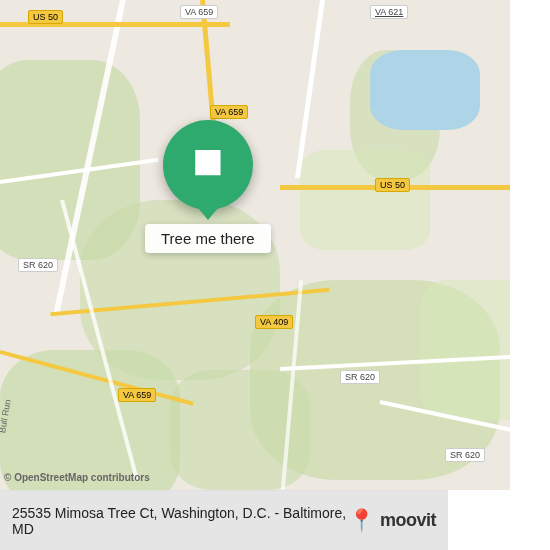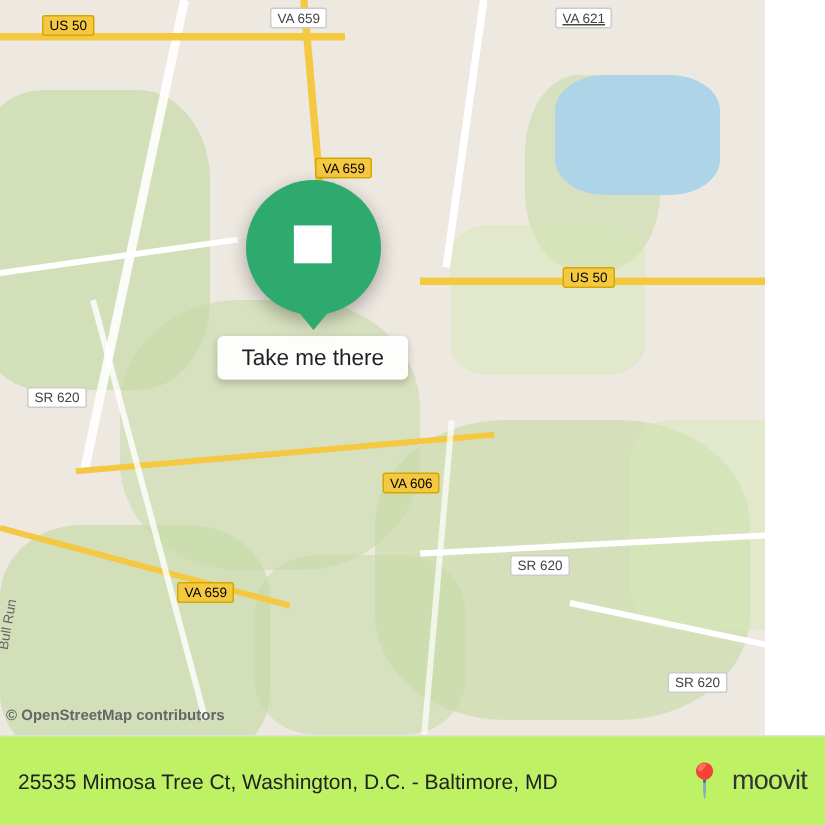--- a/index.html
+++ b/index.html
@@ -115,23 +115,23 @@
       color: #222;
       box-shadow: 0 2px 6px rgba(0,0,0,0.2);
       white-space: nowrap;
     }
 
     
     #bottom-bar {
       position: absolute;
       bottom: 0;
       left: 0;
-      width: 550px;
+      width: 448px;
       height: 60px;
-      background: #bef264;
+      background: #e5e5e5;
       display: flex;
       align-items: center;
       padding: 0 12px;
       border-top: 1px solid #e0e0e0;
     }
 
     .copyright {
       font-size: 10px;
       color: #666;
       position: absolute;
@@ -155,21 +155,21 @@
     }
 
     .moovit-pin {
       color: #e8403a;
       font-size: 22px;
       line-height: 1;
     }
 
     .moovit-text {
       font-size: 18px;
-      font-weight: normal;
+      font-weight: bold;
       color: #333;
       letter-spacing: -0.5px;
     }
   </style>
 </head>
 <body>
 
 <div id="map-container">
 
   <div class="map-bg" style="background:#ede8e0;"></div>
@@ -210,31 +210,31 @@
 
   <div style="position:absolute;top:280px;left:290px;width:4px;height:210px;background:#fff;transform:rotate(5deg);opacity:0.7;"></div>
 
   <div class="road-label-yellow" style="position:absolute;top:10px;left:28px;">US 50</div>
   <div class="road-label" style="position:absolute;top:5px;left:180px;">VA 659</div>
   <div class="road-label" style="position:absolute;top:5px;left:370px;text-decoration:underline;">VA 621</div>
   <div class="road-label-yellow" style="position:absolute;top:105px;left:210px;">VA 659</div>
   <div class="road-label" style="position:absolute;top:258px;left:18px;">SR 620</div>
   <div class="road-label-yellow" style="position:absolute;top:178px;left:375px;">US 50</div>
   <div class="road-label-yellow" style="position:absolute;top:205px;left:505px;margin-left:48px;">US 5</div>
-  <div class="road-label-yellow" style="position:absolute;top:315px;left:255px;">VA 606</div>
+  <div class="road-label-yellow" style="position:absolute;top:315px;left:255px;">VA 409</div>
   <div class="road-label-yellow" style="position:absolute;top:388px;left:118px;">VA 659</div>
   <div class="road-label" style="position:absolute;top:370px;left:340px;">SR 620</div>
   <div class="road-label" style="position:absolute;top:448px;left:445px;">SR 620</div>
   <div style="position:absolute;top:428px;left:2px;font-size:9px;color:#666;transform:rotate(-80deg);transform-origin:left center;">Bull Run</div>
 
   <div id="popup">
     <div class="popup-bubble">
       <span class="pin-icon">⯀</span>
     </div>
-    <div class="popup-label">Take me there</div>
+    <div class="popup-label">Tree me there</div>
   </div>
 
   <div class="copyright">© OpenStreetMap contributors</div>
 </div>
 
 <div id="bottom-bar">
   <span class="address-text">25535 Mimosa Tree Ct, Washington, D.C. - Baltimore, MD</span>
   <div class="moovit-logo">
     <span class="moovit-pin">📍</span>
     <span class="moovit-text">moovit</span>

